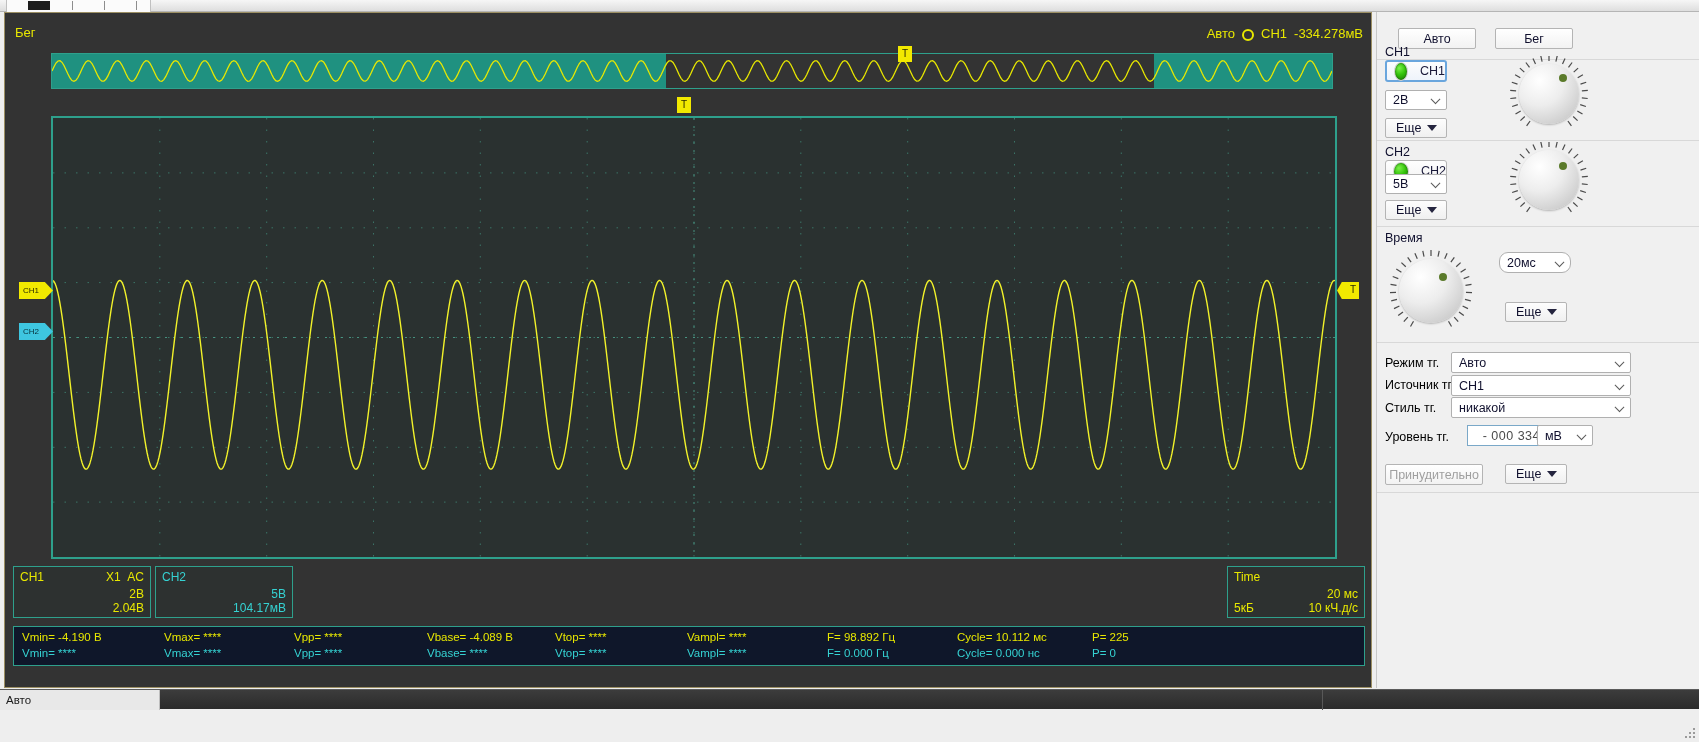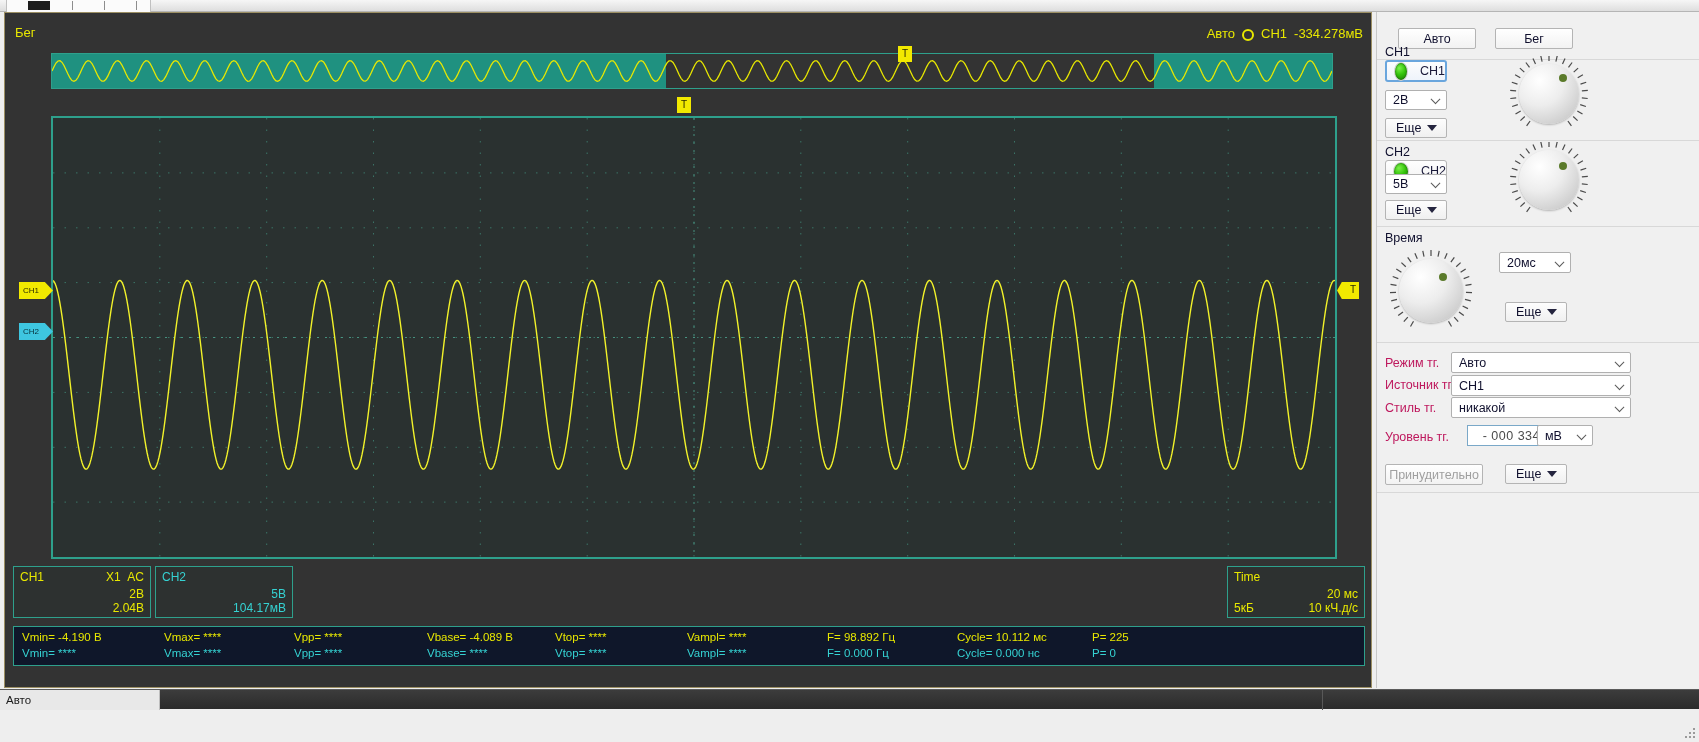--- a/index.html
+++ b/index.html
@@ -166,21 +166,21 @@
     box-shadow: inset 0 0 2px #0c4a02;
   }
   .knob-wrap { position: absolute; }
   .knob {
     position: absolute; border-radius: 50%;
     background: radial-gradient(circle at 34% 28%, #ffffff 0%, #ededed 42%, #cfcfcf 78%, #bdbdbd 100%);
     box-shadow: 0 1px 2px rgba(0,0,0,0.25);
   }
   .knob-dot { position: absolute; border-radius:50%; background:#5a7a2a; }
   .ticks { position:absolute; left:0; top:0; }
-  .fieldlabel { position:absolute; font-size:12.5px; color:#be185d; }
+  .fieldlabel { position:absolute; font-size:12.5px; color:#000000; }
   .numinput {
     position:absolute; background:#ffffff; border:1px solid #7aa8c8;
     display:flex; align-items:center; justify-content:flex-end;
     padding-right:8px; font-size:12.5px; color:#4a4a4a; letter-spacing:0.5px;
   }
   .sep { position: absolute; height:1px; background:#d8d8d8; }
 
   
   .statusbar {
     position: absolute; left: 0; top: 689px; width: 1699px; height: 53px;
@@ -444,21 +444,21 @@
           <line x1="77.6" y1="59.0" x2="83.0" y2="61.6" stroke="#4a4a4a" stroke-width="1.2"></line>
           <line x1="74.0" y1="65.0" x2="78.8" y2="68.6" stroke="#4a4a4a" stroke-width="1.2"></line>
           <line x1="69.2" y1="70.2" x2="73.2" y2="74.7" stroke="#4a4a4a" stroke-width="1.2"></line>
           <line x1="63.5" y1="74.3" x2="66.5" y2="79.5" stroke="#4a4a4a" stroke-width="1.2"></line>
         </svg>
       <div class="knob" style="left:14px; top:12px; width:64px; height:64px;">
         <div class="knob-dot" style="left:40px; top:14px; width:8px; height:8px;"></div>
       </div>
     </div>
 
-    <div class="sel" style="left:122px; top:240px; width:72px; height:21px;">
+    <div class="sel" style="left:122px; top:240px; width:72px; height:21px;border-radius:9px;">
       <span>20мс</span>
       <span class="chev"></span>
     </div>
     <div class="more" style="left:128px; top:290px; width:62px; height:20px;">
       <span>Еще</span>
       <span class="tri"></span>
     </div>
 
     <div class="sep" style="left:0; top:330px; width:323px;"></div>
 

